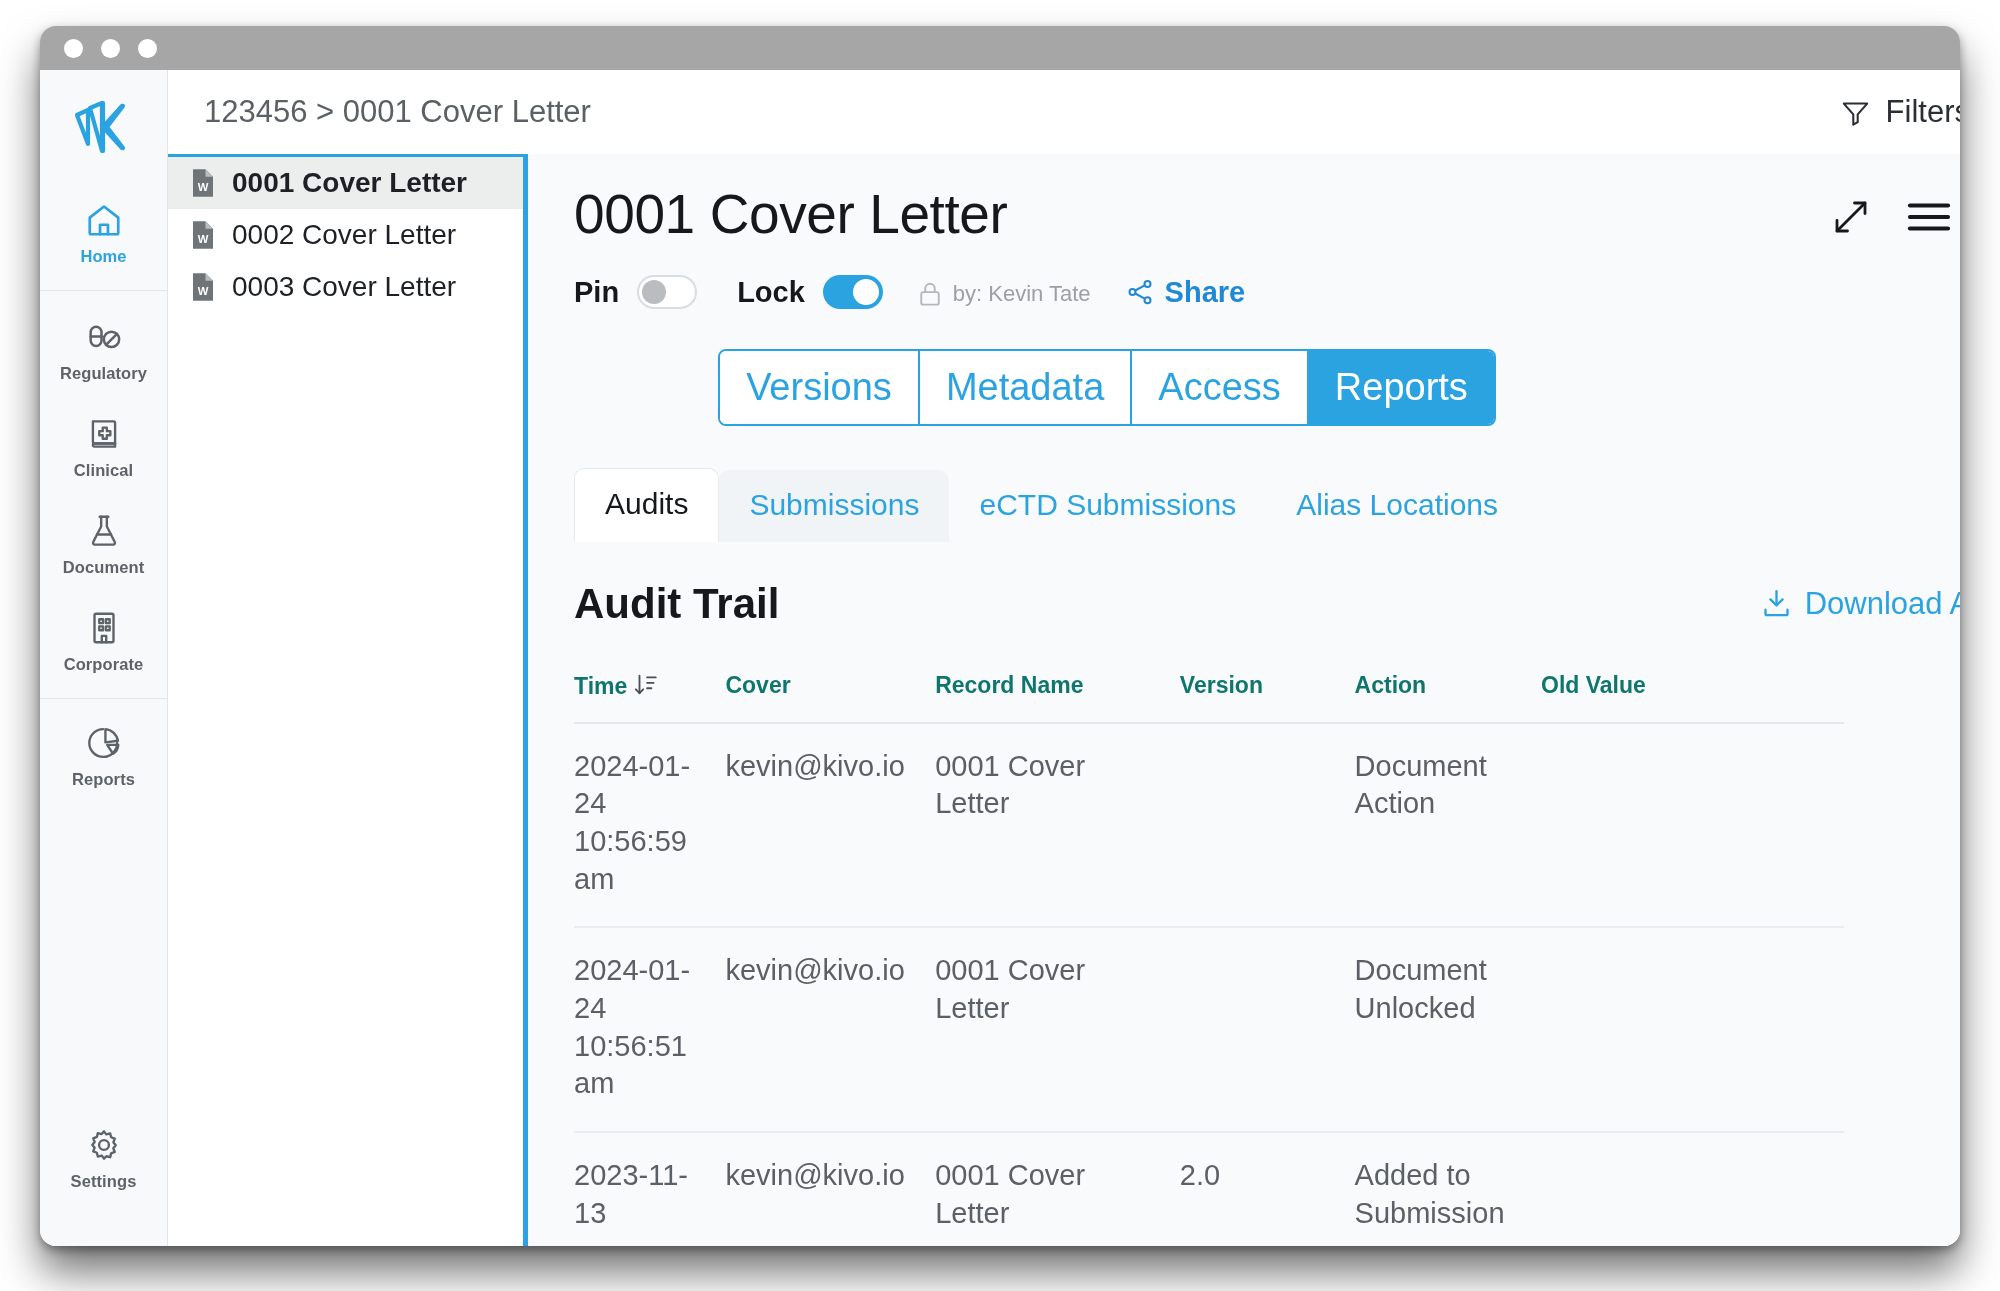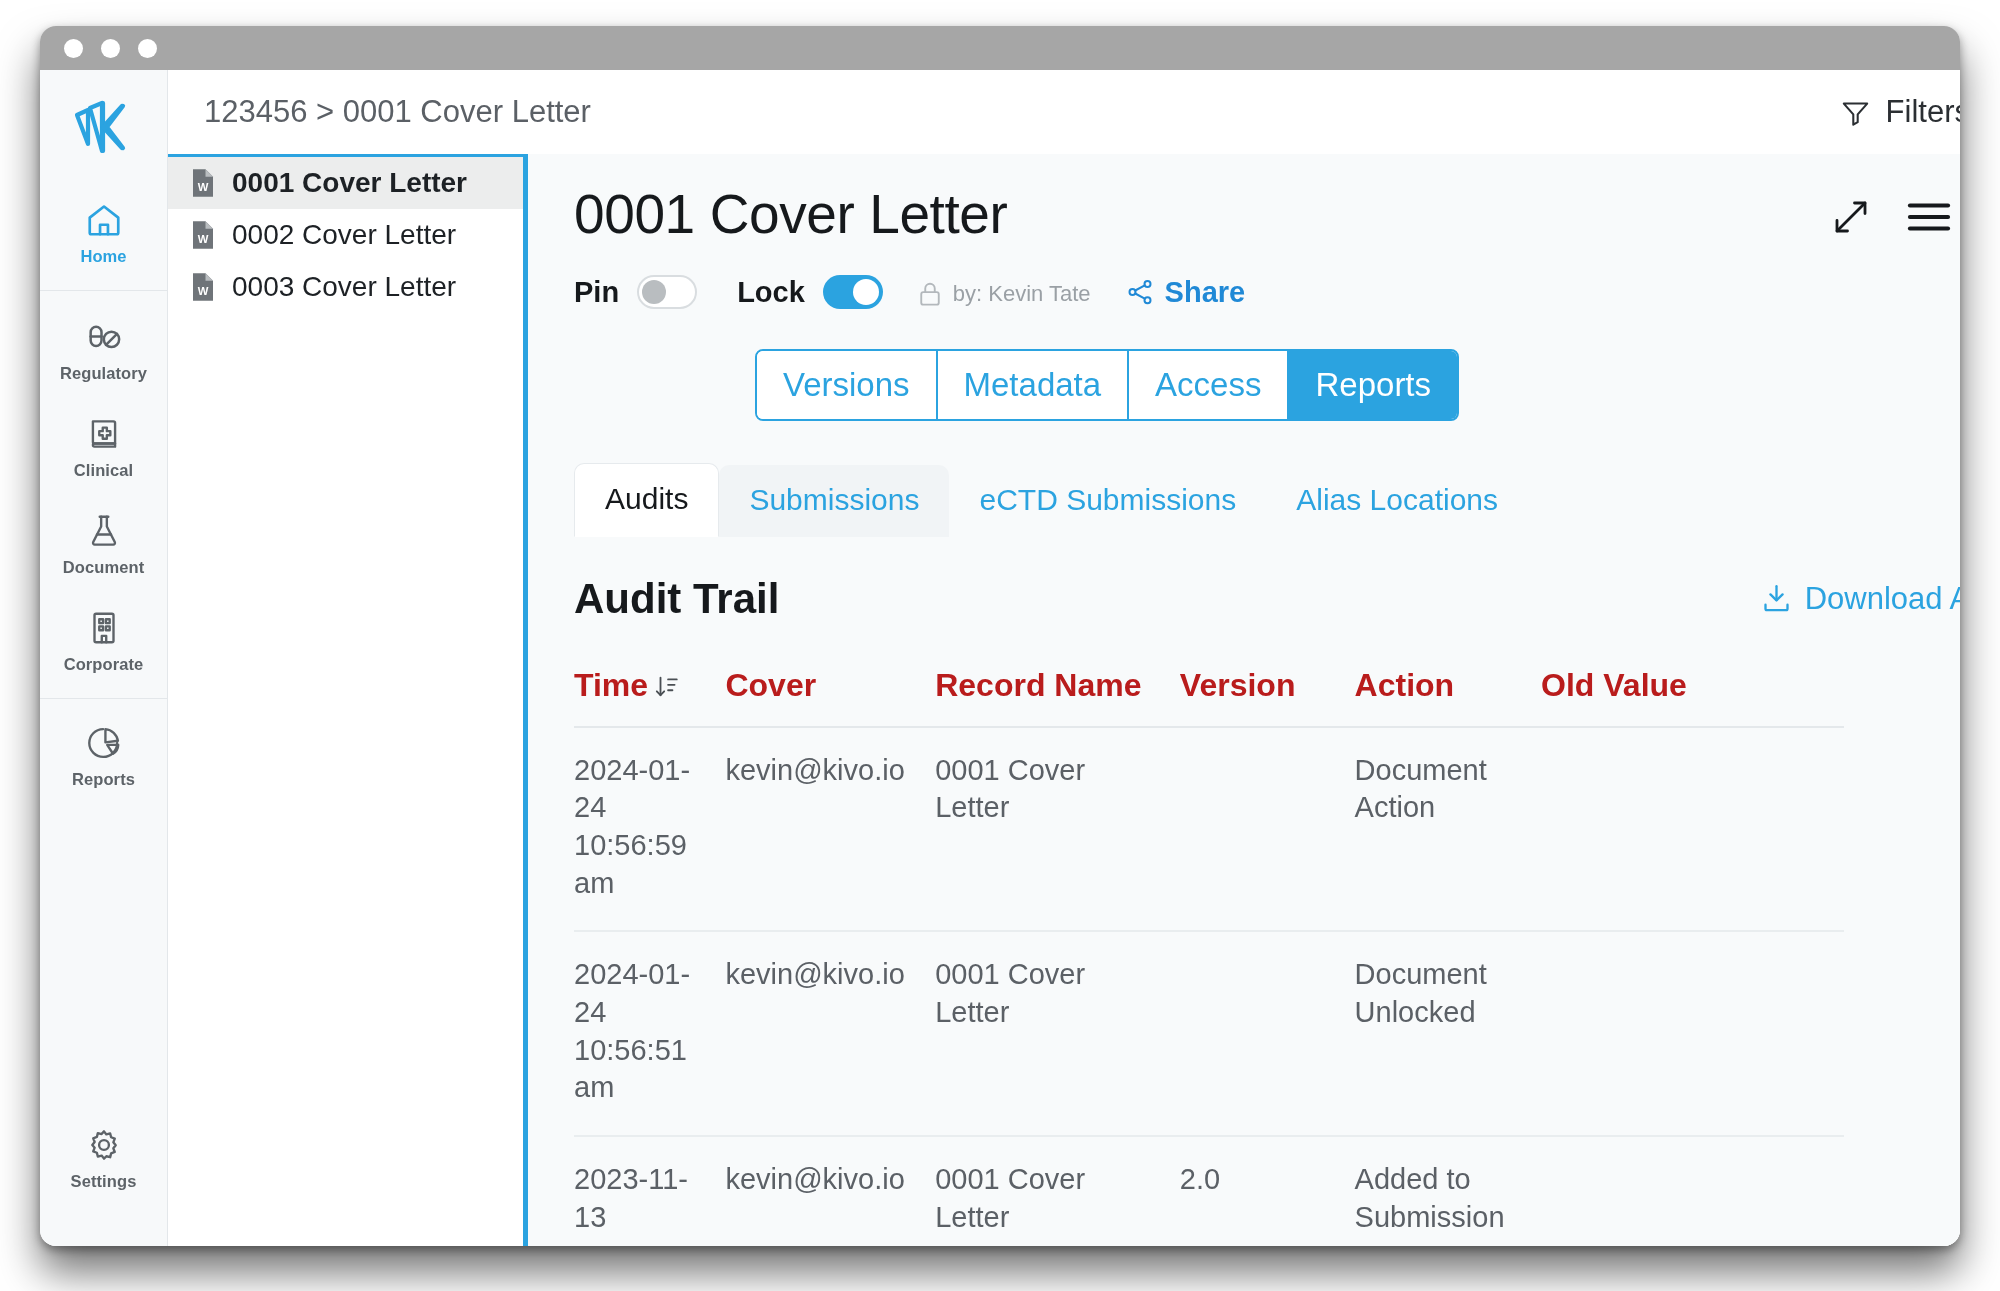--- a/index.html
+++ b/index.html
@@ -253,21 +253,21 @@
     padding-right: 320px;
   }
   .segmented {
     display: flex;
     border: 2px solid #2ba3e0;
     border-radius: 8px;
     overflow: hidden;
   }
   .seg {
     padding: 15px 26px;
-    font-size: 33px;
+    font-size: 38px;
     color: #2ba3e0;
     background: #ffffff;
     border-right: 2px solid #2ba3e0;
     cursor: pointer;
     white-space: nowrap;
   }
   .seg:last-child { border-right: none; }
   .seg.active {
     background: #2ba3e0;
     color: #ffffff;
@@ -325,23 +325,23 @@
 
   table.audit {
     margin-top: 30px;
     border-collapse: collapse;
     width: 1270px;
     table-layout: fixed;
     background: transparent;
   }
   table.audit th {
     text-align: left;
-    font-size: 32px;
+    font-size: 23px;
     font-weight: 700;
-    color: #b91c1c;
+    color: #0f766e;
     padding: 14px 16px 22px 0;
     border-bottom: 2px solid #e4e8eb;
     vertical-align: top;
     white-space: nowrap;
   }
   table.audit td {
     font-size: 29px;
     color: #5b6066;
     padding: 24px 16px 28px 0;
     border-bottom: 2px solid #e9edef;

